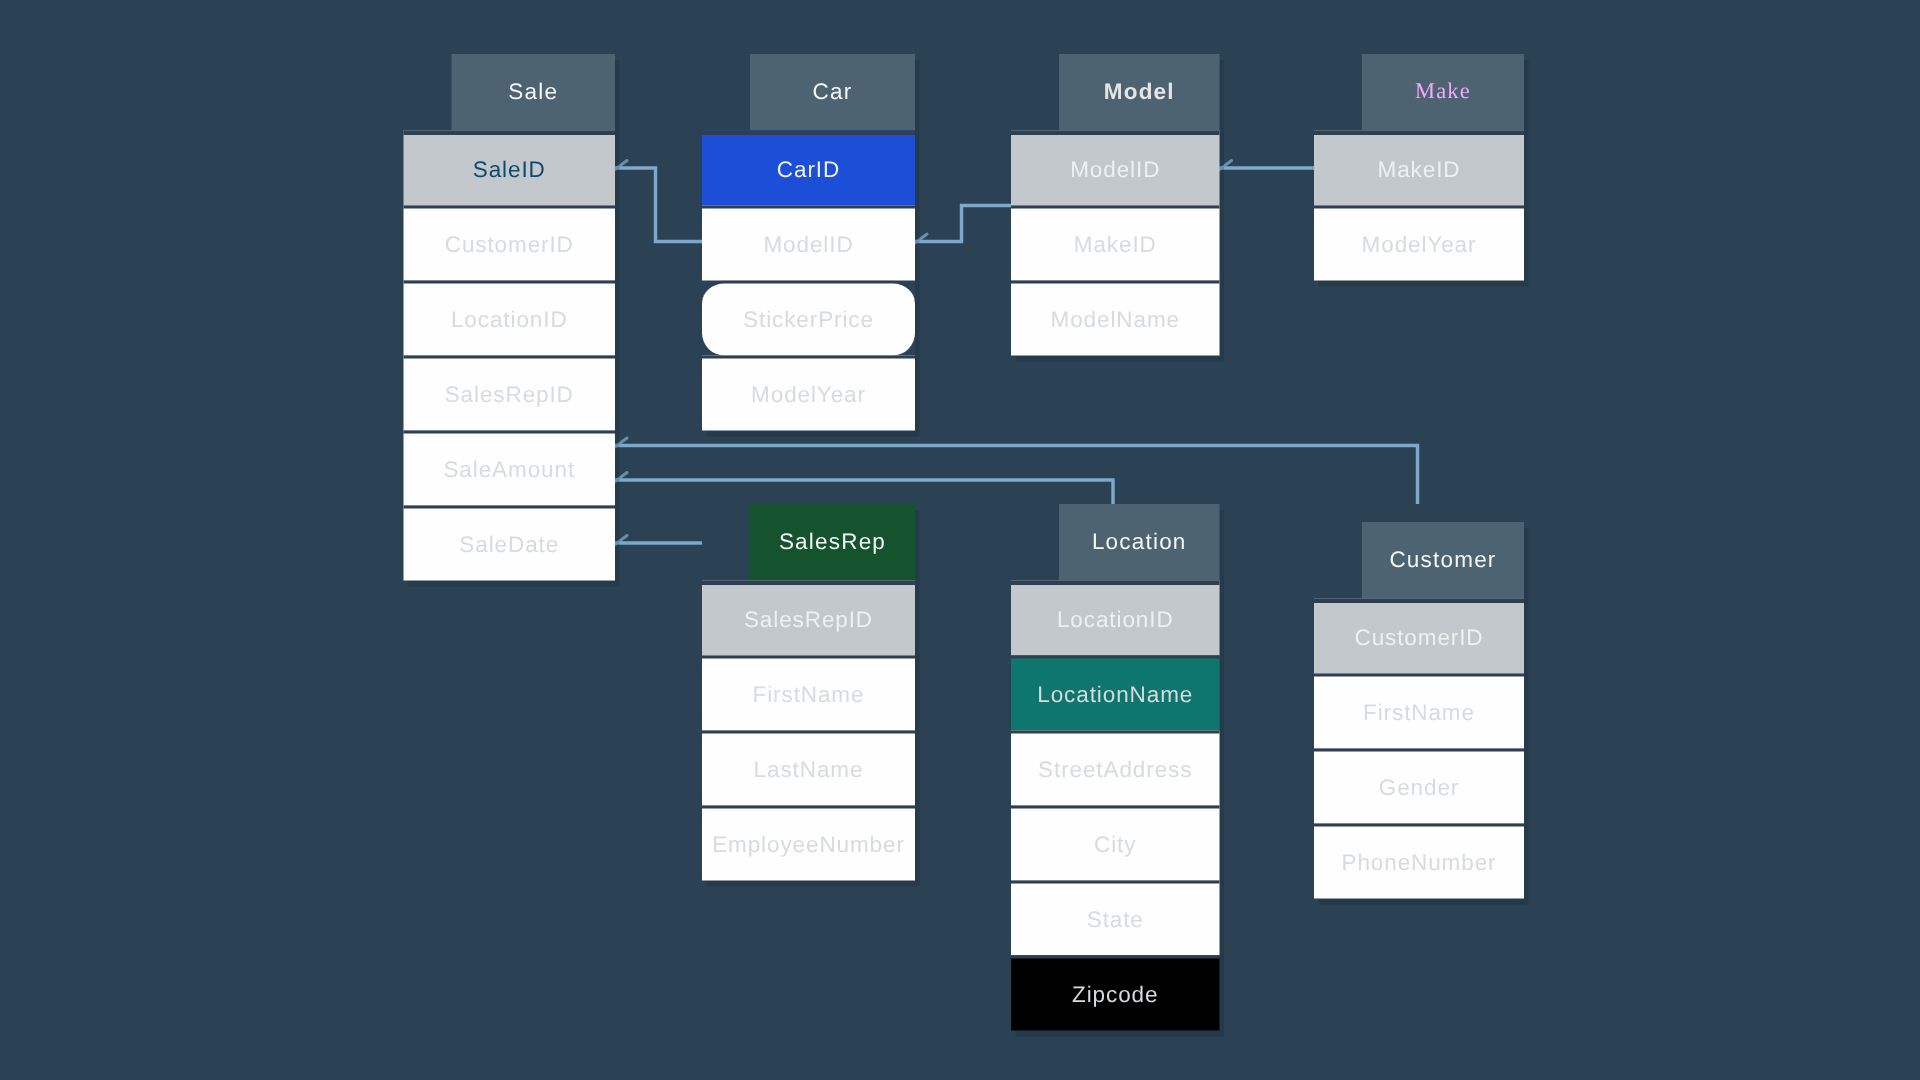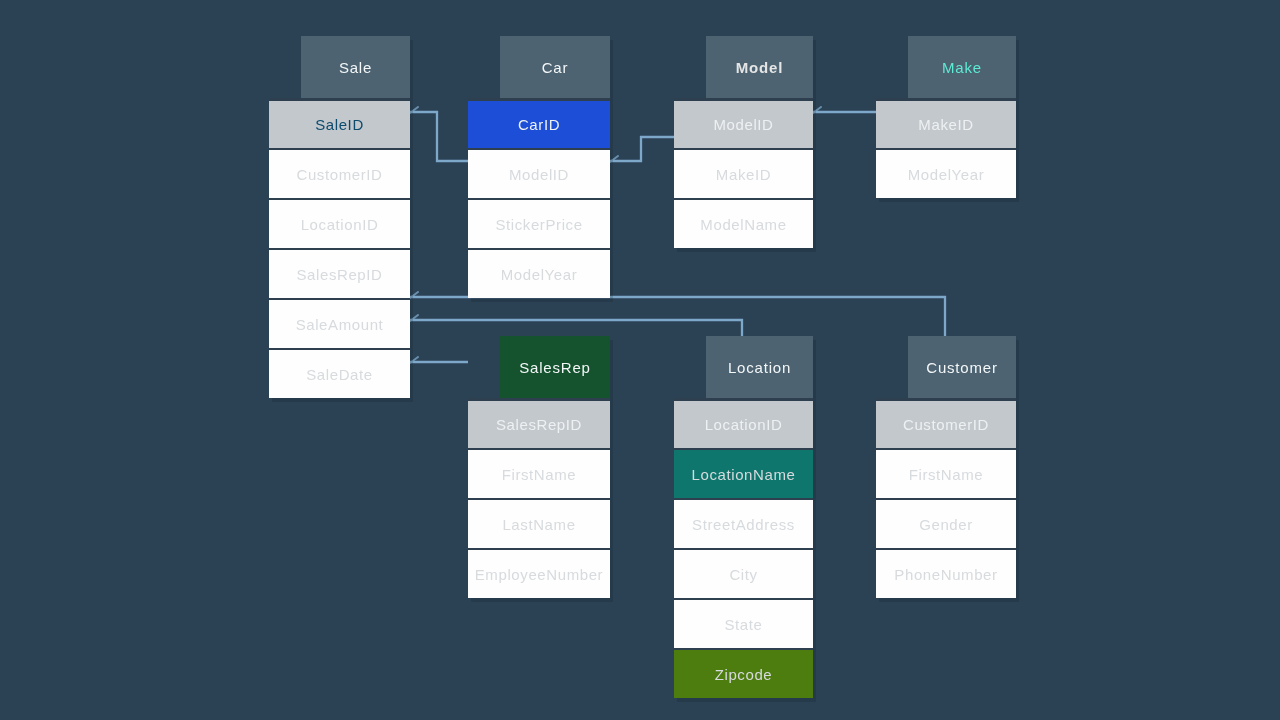--- a/index.html
+++ b/index.html
@@ -25,21 +25,21 @@
     position: absolute;
     left: 0; top: 0;
     width: 1280px;
     height: 720px;
   }
   .db-table {
     position: absolute;
     box-shadow: 3px 4px 0 rgba(12, 26, 38, 0.18);
   }
   .t-header {
-    height: 62px;
+    height: 51px;
     display: flex;
     align-items: center;
     justify-content: center;
     font-size: 15px;
     letter-spacing: 0.8px;
     font-weight: 400;
     margin-left: 32px;
   }
   .t-row {
     height: 50px;
@@ -77,51 +77,51 @@
         <div class="t-row" style="background: rgb(254, 254, 254); color: rgb(215, 219, 222); border-top: 2px solid rgb(46, 64, 80);">CustomerID</div>
         <div class="t-row" style="background: rgb(254, 254, 254); color: rgb(215, 219, 222); border-top: 2px solid rgb(46, 64, 80);">LocationID</div>
         <div class="t-row" style="background: rgb(254, 254, 254); color: rgb(215, 219, 222); border-top: 2px solid rgb(46, 64, 80);">SalesRepID</div>
         <div class="t-row" style="background: rgb(254, 254, 254); color: rgb(215, 219, 222); border-top: 2px solid rgb(46, 64, 80);">SaleAmount</div>
         <div class="t-row" style="background: rgb(254, 254, 254); color: rgb(215, 219, 222); border-top: 2px solid rgb(46, 64, 80);">SaleDate</div>
       </div>
       <div class="db-table" style="left: 468px; top: 36px; width: 142px;">
         <div class="t-header" style="background: rgb(77, 99, 114); color: rgb(244, 247, 248);">Car</div>
         <div class="t-row" style="background: #1d4ed8; color: rgb(238, 241, 242); border-top: 3px solid rgb(46, 64, 80);">CarID</div>
         <div class="t-row" style="background: rgb(254, 254, 254); color: rgb(215, 219, 222); border-top: 2px solid rgb(46, 64, 80);">ModelID</div>
-        <div class="t-row" style="background: rgb(254, 254, 254); color: rgb(215, 219, 222); border-top: 2px solid rgb(46, 64, 80);">StickerPrice</div>
+        <div class="t-row" style="background: rgb(254, 254, 254); color: rgb(215, 219, 222); border-top: 2px solid rgb(46, 64, 80); border-radius: 15px;">StickerPrice</div>
         <div class="t-row" style="background: rgb(254, 254, 254); color: rgb(215, 219, 222); border-top: 2px solid rgb(46, 64, 80);">ModelYear</div>
       </div>
       <div class="db-table" style="left: 674px; top: 36px; width: 139px;">
         <div class="t-header" style="background: rgb(77, 99, 114); color: #e5e5e5; font-weight: bold;">Model</div>
         <div class="t-row" style="background: rgb(195, 200, 205); color: rgb(238, 241, 242); border-top: 3px solid rgb(46, 64, 80);">ModelID</div>
         <div class="t-row" style="background: rgb(254, 254, 254); color: rgb(215, 219, 222); border-top: 2px solid rgb(46, 64, 80);">MakeID</div>
         <div class="t-row" style="background: rgb(254, 254, 254); color: rgb(215, 219, 222); border-top: 2px solid rgb(46, 64, 80);">ModelName</div>
       </div>
       <div class="db-table" style="left: 876px; top: 36px; width: 140px;">
-        <div class="t-header" style="background: rgb(77, 99, 114); color: #5eead4;">Make</div>
+        <div class="t-header" style="background: rgb(77, 99, 114); color: #f0abfc; font-family: Liberation Serif, serif;">Make</div>
         <div class="t-row" style="background: rgb(195, 200, 205); color: rgb(238, 241, 242); border-top: 3px solid rgb(46, 64, 80);">MakeID</div>
         <div class="t-row" style="background: rgb(254, 254, 254); color: rgb(215, 219, 222); border-top: 2px solid rgb(46, 64, 80);">ModelYear</div>
       </div>
       <div class="db-table" style="left: 468px; top: 336px; width: 142px;">
         <div class="t-header" style="background: #14532d; color: rgb(244, 247, 248);">SalesRep</div>
         <div class="t-row" style="background: rgb(195, 200, 205); color: rgb(238, 241, 242); border-top: 3px solid rgb(46, 64, 80);">SalesRepID</div>
         <div class="t-row" style="background: rgb(254, 254, 254); color: rgb(215, 219, 222); border-top: 2px solid rgb(46, 64, 80);">FirstName</div>
         <div class="t-row" style="background: rgb(254, 254, 254); color: rgb(215, 219, 222); border-top: 2px solid rgb(46, 64, 80);">LastName</div>
         <div class="t-row" style="background: rgb(254, 254, 254); color: rgb(215, 219, 222); border-top: 2px solid rgb(46, 64, 80);">EmployeeNumber</div>
       </div>
       <div class="db-table" style="left: 674px; top: 336px; width: 139px;">
         <div class="t-header" style="background: rgb(77, 99, 114); color: rgb(244, 247, 248);">Location</div>
         <div class="t-row" style="background: rgb(195, 200, 205); color: rgb(238, 241, 242); border-top: 3px solid rgb(46, 64, 80);">LocationID</div>
         <div class="t-row" style="background: #0f766e; color: rgb(215, 219, 222); border-top: 2px solid rgb(46, 64, 80);">LocationName</div>
         <div class="t-row" style="background: rgb(254, 254, 254); color: rgb(215, 219, 222); border-top: 2px solid rgb(46, 64, 80);">StreetAddress</div>
         <div class="t-row" style="background: rgb(254, 254, 254); color: rgb(215, 219, 222); border-top: 2px solid rgb(46, 64, 80);">City</div>
         <div class="t-row" style="background: rgb(254, 254, 254); color: rgb(215, 219, 222); border-top: 2px solid rgb(46, 64, 80);">State</div>
-        <div class="t-row" style="background: #4d7c0f; color: rgb(215, 219, 222); border-top: 2px solid rgb(46, 64, 80);">Zipcode</div>
+        <div class="t-row" style="background: #000000; color: rgb(215, 219, 222); border-top: 2px solid rgb(46, 64, 80);">Zipcode</div>
       </div>
-      <div class="db-table" style="left: 876px; top: 336px; width: 140px;">
+      <div class="db-table" style="left: 876px; top: 348px; width: 140px;">
         <div class="t-header" style="background: rgb(77, 99, 114); color: rgb(244, 247, 248);">Customer</div>
         <div class="t-row" style="background: rgb(195, 200, 205); color: rgb(238, 241, 242); border-top: 3px solid rgb(46, 64, 80);">CustomerID</div>
         <div class="t-row" style="background: rgb(254, 254, 254); color: rgb(215, 219, 222); border-top: 2px solid rgb(46, 64, 80);">FirstName</div>
         <div class="t-row" style="background: rgb(254, 254, 254); color: rgb(215, 219, 222); border-top: 2px solid rgb(46, 64, 80);">Gender</div>
         <div class="t-row" style="background: rgb(254, 254, 254); color: rgb(215, 219, 222); border-top: 2px solid rgb(46, 64, 80);">PhoneNumber</div>
       </div>
     </div>
 </div>
 
 </body></html>

